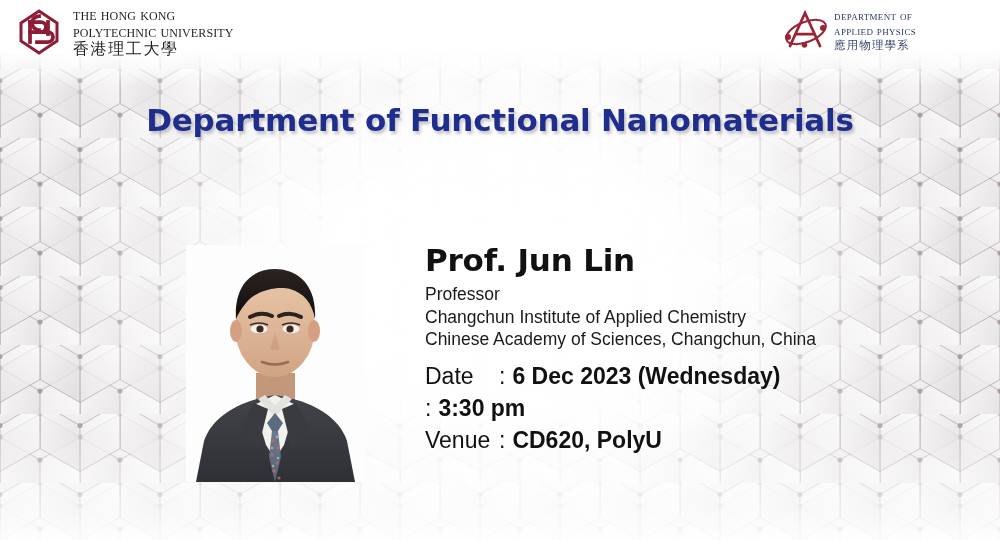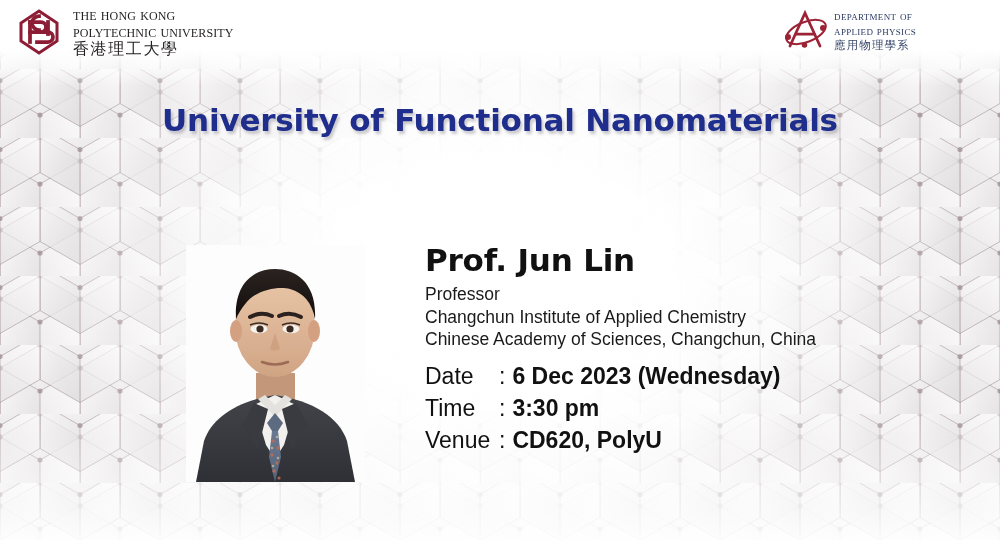--- a/index.html
+++ b/index.html
@@ -327,21 +327,21 @@
       </svg>
       <div class="dept-text">
         <div class="dept-line1">Department of</div>
         <div class="dept-line2">Applied Physics</div>
         <div class="dept-cn">應用物理學系</div>
       </div>
     </div>
   </div>
 
   <div class="title-block">
-    <div class="title-line">University of Functional Nanomaterials</div>
+    <div class="title-line">Department of Functional Nanomaterials</div>
   </div>
 
   <div class="portrait">
     <svg width="179" height="237" viewBox="0 0 179 237" xmlns="http://www.w3.org/2000/svg">
       <defs>
         <linearGradient id="suitG" x1="0" y1="0" x2="0" y2="1">
           <stop offset="0%" stop-color="#43444a"></stop>
           <stop offset="100%" stop-color="#2f3036"></stop>
         </linearGradient>
         <linearGradient id="skinG" x1="0" y1="0" x2="0" y2="1">
@@ -424,21 +424,20 @@
       <div>Chinese Academy of Sciences, Changchun, China</div>
     </div>
 
     <div class="details">
       <div class="detail-row">
         <span class="detail-label">Date</span>
         <span class="detail-colon">:</span>
         <span class="detail-value">6 Dec 2023 (Wednesday)</span>
       </div>
       <div class="detail-row">
-        <span class="detail-label">Time</span>
         <span class="detail-colon">:</span>
         <span class="detail-value">3:30 pm</span>
       </div>
       <div class="detail-row">
         <span class="detail-label">Venue</span>
         <span class="detail-colon">:</span>
         <span class="detail-value">CD620, PolyU</span>
       </div>
     </div>
   </div>

